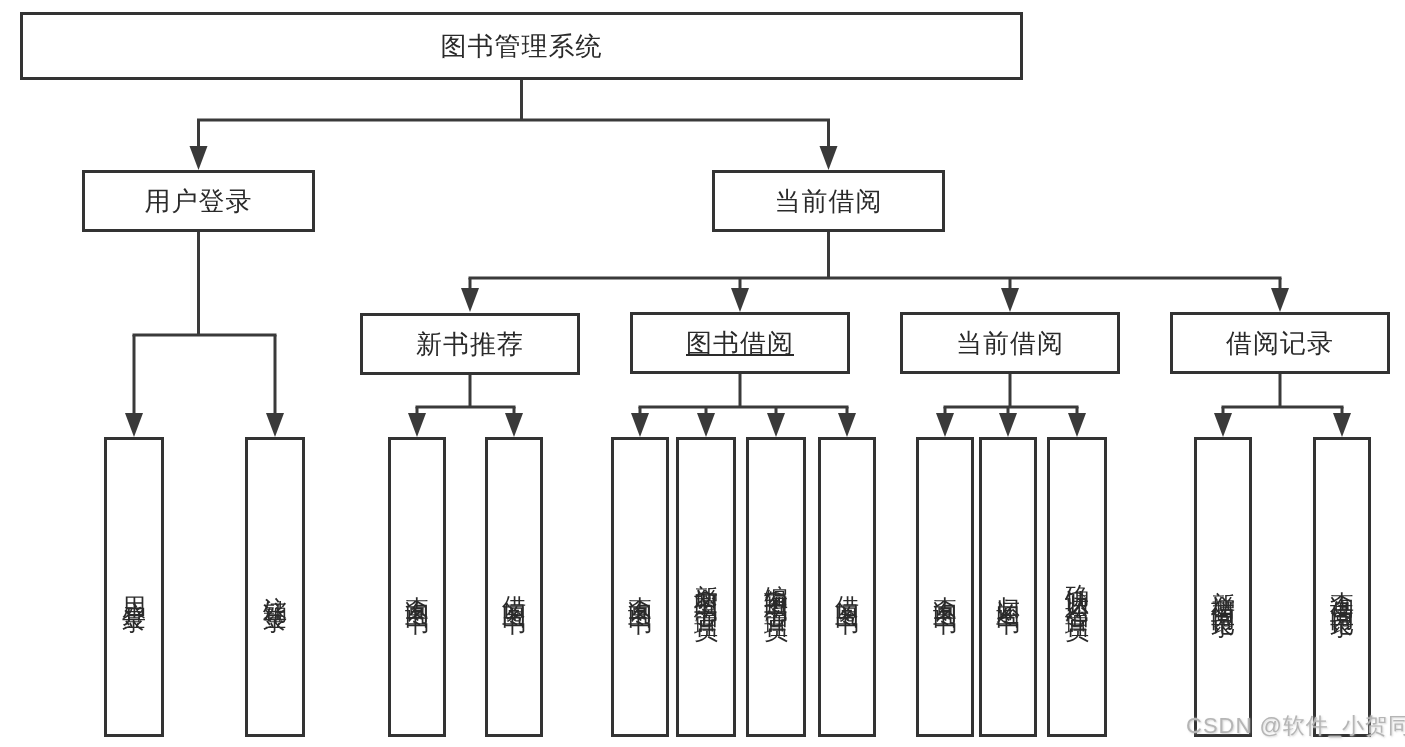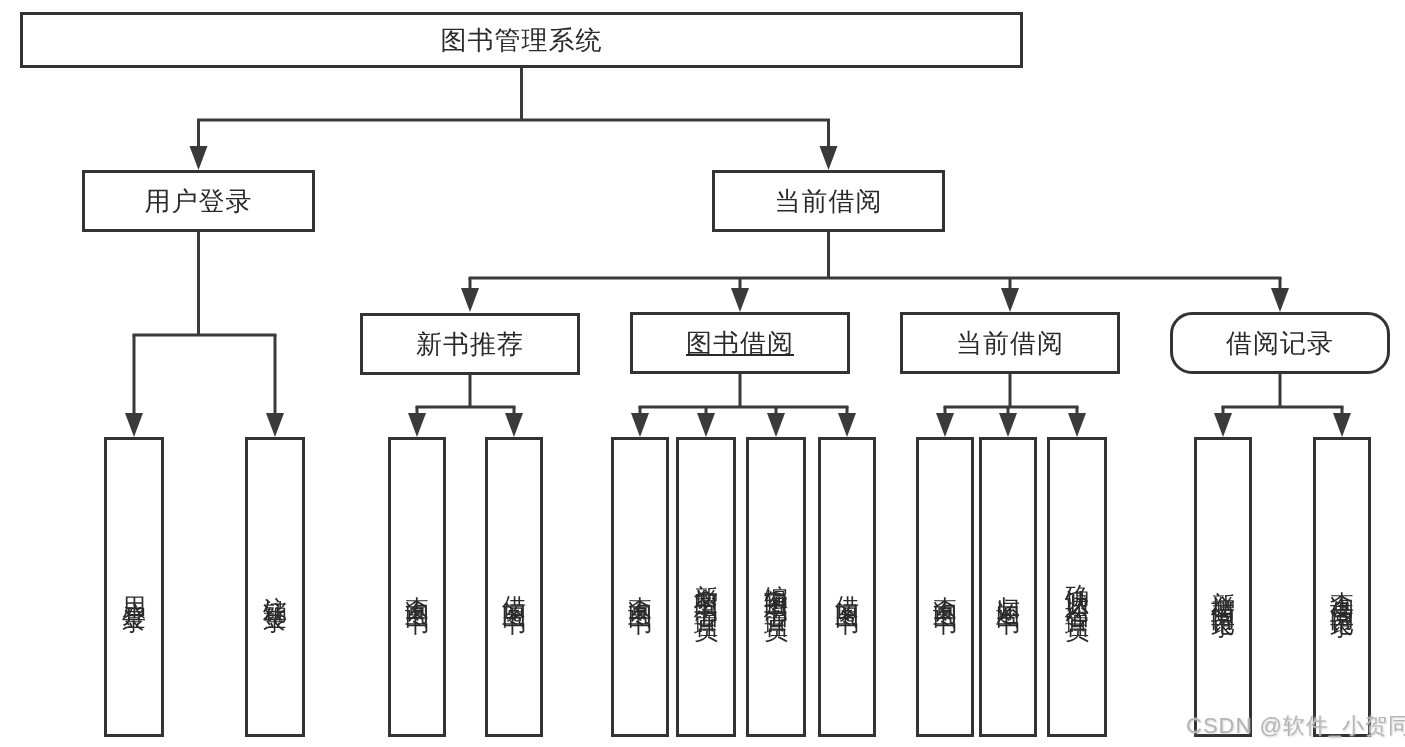--- a/index.html
+++ b/index.html
@@ -108,29 +108,29 @@
       <line x1="1077" y1="407" x2="1077" y2="417" stroke="#3a3a3a" stroke-width="3"></line>
       <polygon points="1068,413 1086,413 1077,437" fill="#3a3a3a"></polygon>
       <line x1="1280" y1="374" x2="1280" y2="407" stroke="#3a3a3a" stroke-width="3"></line>
       <line x1="1221.5" y1="407" x2="1343.5" y2="407" stroke="#3a3a3a" stroke-width="3"></line>
       <line x1="1223" y1="407" x2="1223" y2="417" stroke="#3a3a3a" stroke-width="3"></line>
       <polygon points="1214,413 1232,413 1223,437" fill="#3a3a3a"></polygon>
       <line x1="1342" y1="407" x2="1342" y2="417" stroke="#3a3a3a" stroke-width="3"></line>
       <polygon points="1333,413 1351,413 1342,437" fill="#3a3a3a"></polygon>
     </svg>
   <div id="nodes">
-      <div class="box horizontal" style="left: 20px; top: 12px; width: 1003px; height: 56px; border-color: rgb(51, 51, 51); background: rgb(255, 255, 255); color: rgb(42, 42, 42); text-align: center;">图书管理系统</div>
+      <div class="box horizontal" style="left: 20px; top: 12px; width: 1003px; height: 68px; border-color: rgb(51, 51, 51); background: rgb(255, 255, 255); color: rgb(42, 42, 42); text-align: center;">图书管理系统</div>
       <div class="box horizontal" style="left: 82px; top: 170px; width: 233px; height: 62px; border-color: rgb(51, 51, 51); background: rgb(255, 255, 255); color: rgb(42, 42, 42);">用户登录</div>
       <div class="box horizontal" style="left: 712px; top: 170px; width: 233px; height: 62px; border-color: rgb(51, 51, 51); background: rgb(255, 255, 255); color: rgb(42, 42, 42);">当前借阅</div>
       <div class="box vertical" style="left: 104px; top: 437px; width: 60px; height: 300px; border-color: rgb(51, 51, 51); background: rgb(255, 255, 255); color: rgb(42, 42, 42);">用户登录</div>
       <div class="box vertical" style="left: 245px; top: 437px; width: 60px; height: 300px; border-color: rgb(51, 51, 51); background: rgb(255, 255, 255); color: rgb(42, 42, 42);">注销登录</div>
       <div class="box horizontal" style="left: 360px; top: 313px; width: 220px; height: 62px; border-color: rgb(51, 51, 51); background: rgb(255, 255, 255); color: rgb(42, 42, 42);">新书推荐</div>
       <div class="box horizontal" style="left: 630px; top: 312px; width: 220px; height: 62px; border-color: rgb(51, 51, 51); background: rgb(255, 255, 255); color: rgb(42, 42, 42); text-decoration: underline;">图书借阅</div>
       <div class="box horizontal" style="left: 900px; top: 312px; width: 220px; height: 62px; border-color: rgb(51, 51, 51); background: rgb(255, 255, 255); color: rgb(42, 42, 42);">当前借阅</div>
-      <div class="box horizontal" style="left: 1170px; top: 312px; width: 220px; height: 62px; border-color: rgb(51, 51, 51); background: rgb(255, 255, 255); color: rgb(42, 42, 42); border-radius: 22px;">借阅记录</div>
+      <div class="box horizontal" style="left: 1170px; top: 312px; width: 220px; height: 62px; border-color: rgb(51, 51, 51); background: rgb(255, 255, 255); color: rgb(42, 42, 42);">借阅记录</div>
       <div class="box vertical" style="left: 388px; top: 437px; width: 58px; height: 300px; border-color: rgb(51, 51, 51); background: rgb(255, 255, 255); color: rgb(42, 42, 42);">查询图书</div>
       <div class="box vertical" style="left: 485px; top: 437px; width: 58px; height: 300px; border-color: rgb(51, 51, 51); background: rgb(255, 255, 255); color: rgb(42, 42, 42);">借阅图书</div>
       <div class="box vertical" style="left: 611px; top: 437px; width: 58px; height: 300px; border-color: rgb(51, 51, 51); background: rgb(255, 255, 255); color: rgb(42, 42, 42);">查询图书</div>
       <div class="box vertical" style="left: 676px; top: 437px; width: 60px; height: 300px; border-color: rgb(51, 51, 51); background: rgb(255, 255, 255); color: rgb(42, 42, 42);">新增图书（管理员）</div>
       <div class="box vertical" style="left: 746px; top: 437px; width: 60px; height: 300px; border-color: rgb(51, 51, 51); background: rgb(255, 255, 255); color: rgb(42, 42, 42);">编辑图书（管理员）</div>
       <div class="box vertical" style="left: 818px; top: 437px; width: 58px; height: 300px; border-color: rgb(51, 51, 51); background: rgb(255, 255, 255); color: rgb(42, 42, 42);">借阅图书</div>
       <div class="box vertical" style="left: 916px; top: 437px; width: 58px; height: 300px; border-color: rgb(51, 51, 51); background: rgb(255, 255, 255); color: rgb(42, 42, 42);">查询图书</div>
       <div class="box vertical" style="left: 979px; top: 437px; width: 58px; height: 300px; border-color: rgb(51, 51, 51); background: rgb(255, 255, 255); color: rgb(42, 42, 42);">归还图书</div>
       <div class="box vertical" style="left: 1047px; top: 437px; width: 60px; height: 300px; border-color: rgb(51, 51, 51); background: rgb(255, 255, 255); color: rgb(42, 42, 42);">确认归还（管理员）</div>
       <div class="box vertical" style="left: 1194px; top: 437px; width: 58px; height: 300px; border-color: rgb(51, 51, 51); background: rgb(255, 255, 255); color: rgb(42, 42, 42);">新增借阅记录</div>

